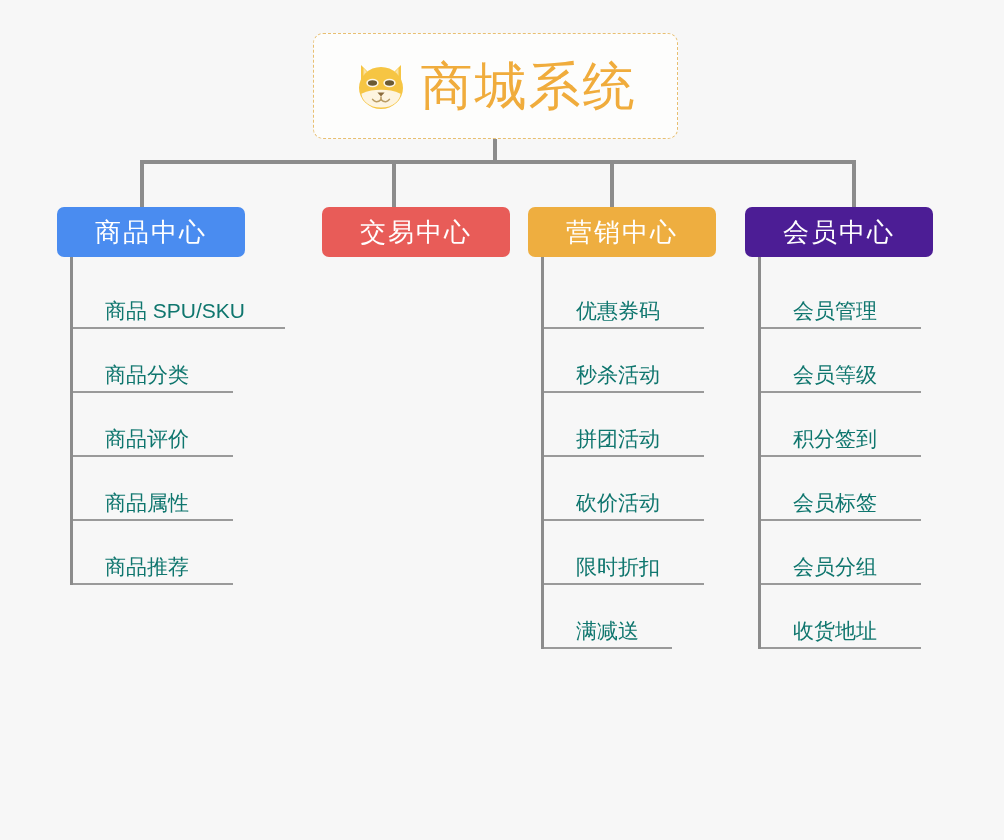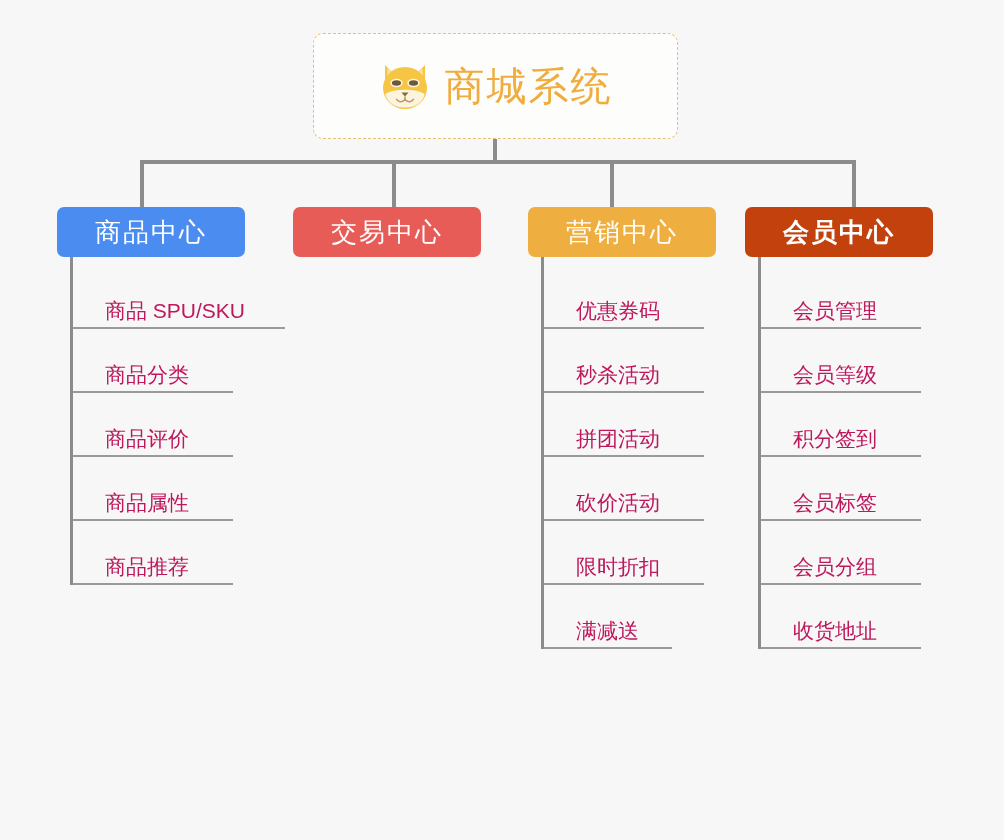--- a/index.html
+++ b/index.html
@@ -32,21 +32,21 @@
     box-sizing: border-box;
     background: #fdfdfc;
     border: 1px dashed #e8bf71;
     border-radius: 10px;
     display: flex;
     align-items: center;
     justify-content: center;
     gap: 14px;
   }
   .root-title {
-    font-size: 40px;
+    font-size: 52px;
     color: #f0ac3c;
     letter-spacing: 2px;
     line-height: 1;
     white-space: nowrap;
   }
   .shiba-icon {
     width: 52px;
     height: 50px;
     flex: 0 0 auto;
     display: block;
@@ -103,21 +103,21 @@
     position: relative;
     height: 64px;
     box-sizing: border-box;
     display: flex;
     align-items: flex-end;
     border-bottom: 2px solid #9a9a9a;
     width: 160px;
   }
   .leaf-label {
     font-size: 21px;
-    color: #be185d;
+    color: #0f766e;
     padding-left: 32px;
     padding-bottom: 5px;
     white-space: nowrap;
     line-height: 1.1;
   }
   
   .col-body .leaf:first-child {
     height: 72px;
   }
   
@@ -172,21 +172,21 @@
         </div>
       <div class="leaf">
           <span class="leaf-label">商品属性</span>
         </div>
       <div class="leaf">
           <span class="leaf-label">商品推荐</span>
         </div>
     </div>
   </div>
 
-  <div class="column" style="left:293px;text-align:center;">
+  <div class="column" style="left:322px;text-align:center;">
     <div class="col-header" style="background:#e85c58;">
       <span>交易中心</span>
     </div>
   </div>
 
   <div class="column" style="left:528px;">
     <div class="col-header" style="background:#eeae40;text-align:center;">
       <span>营销中心</span>
     </div>
     <div class="col-body">
@@ -205,21 +205,21 @@
       <div class="leaf">
           <span class="leaf-label">限时折扣</span>
         </div>
       <div class="leaf narrow">
           <span class="leaf-label">满减送</span>
         </div>
     </div>
   </div>
 
   <div class="column" style="left:745px;">
-    <div class="col-header" style="background:#c2410c;font-weight:bold;">
+    <div class="col-header" style="background:#4c1d95;">
       <span>会员中心</span>
     </div>
     <div class="col-body">
       <div class="leaf">
           <span class="leaf-label">会员管理</span>
         </div>
       <div class="leaf">
           <span class="leaf-label">会员等级</span>
         </div>
       <div class="leaf">

